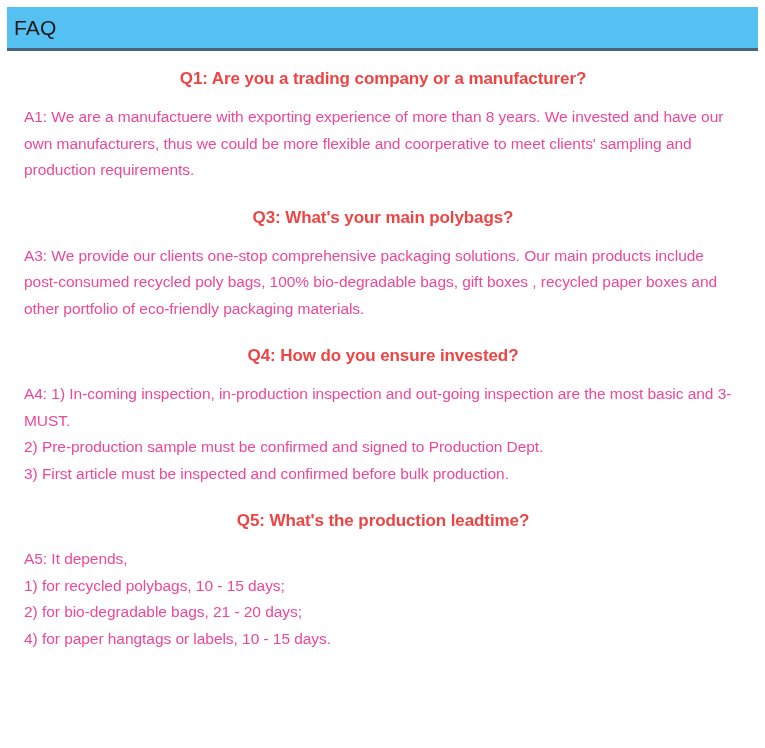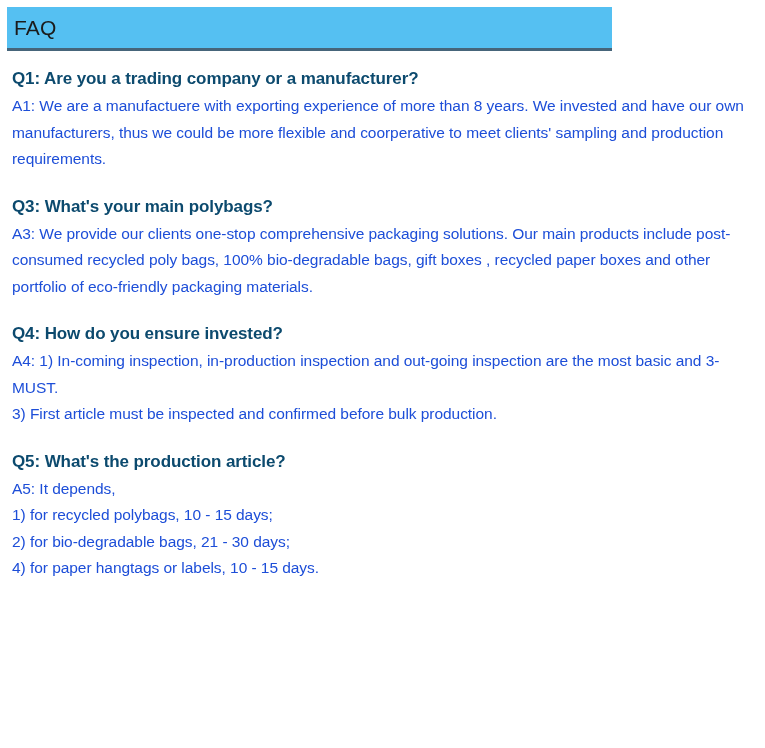--- a/index.html
+++ b/index.html
@@ -17,21 +17,21 @@
     width: 765px;
     height: 748px;
     position: relative;
     background: #ffffff;
     box-sizing: border-box;
   }
   .faq-header-bar {
     position: absolute;
     left: 7px;
     top: 7px;
-    width: 605px;
+    width: 751px;
     height: 44px;
     background: #55c0f2;
     border-bottom: 3px solid #46657a;
     box-sizing: border-box;
     display: flex;
     align-items: center;
   }
   .faq-header-title {
     font-size: 21px;
     line-height: 21px;
@@ -46,32 +46,33 @@
     top: 66px;
     width: 742px;
   }
   .faq-item {
     margin-bottom: 21px;
   }
   .faq-item:last-child {
     margin-bottom: 0;
   }
   .faq-question {
-    color: #0c4a6e;
+    color: #ef4444;
     font-weight: bold;
     font-size: 17px;
     line-height: 26px;
     margin: 0 0 1px 0;
     letter-spacing: -0.1px;
+    text-align: center;
   }
   .faq-answer {
-    color: #1d4ed8;
+    color: #ec4899;
     font-size: 15.5px;
     line-height: 26.5px;
-    margin: 0;
+    margin: 12px;
     letter-spacing: -0.05px;
   }
   .faq-answer-line {
     display: block;
   }
 </style>
 </head>
 <body>
 
 <div class="page">
@@ -93,27 +94,28 @@
       <div class="faq-item">
         <div class="faq-question">Q3: What's your main polybags?</div>
         <div class="faq-answer">
           <span class="faq-answer-line">A3: We provide our clients one-stop comprehensive packaging solutions. Our main products include post-consumed recycled poly bags, 100% bio-degradable bags, gift boxes , recycled paper boxes and other portfolio of eco-friendly packaging materials.</span>
         </div>
       </div>
       <div class="faq-item">
         <div class="faq-question">Q4: How do you ensure invested?</div>
         <div class="faq-answer">
           <span class="faq-answer-line">A4: 1) In-coming inspection, in-production inspection and out-going inspection are the most basic and 3-MUST.</span>
+          <span class="faq-answer-line">2) Pre-production sample must be confirmed and signed to Production Dept.</span>
           <span class="faq-answer-line">3) First article must be inspected and confirmed before bulk production.</span>
         </div>
       </div>
       <div class="faq-item">
-        <div class="faq-question">Q5: What's the production article?</div>
+        <div class="faq-question">Q5: What's the production leadtime?</div>
         <div class="faq-answer">
           <span class="faq-answer-line">A5: It depends,</span>
           <span class="faq-answer-line">1) for recycled polybags, 10 - 15 days;</span>
-          <span class="faq-answer-line">2) for bio-degradable bags, 21 - 30 days;</span>
+          <span class="faq-answer-line">2) for bio-degradable bags, 21 - 20 days;</span>
           <span class="faq-answer-line">4) for paper hangtags or labels, 10 - 15 days.</span>
         </div>
       </div>
     </div>
 
 </div>
 
 </body></html>

